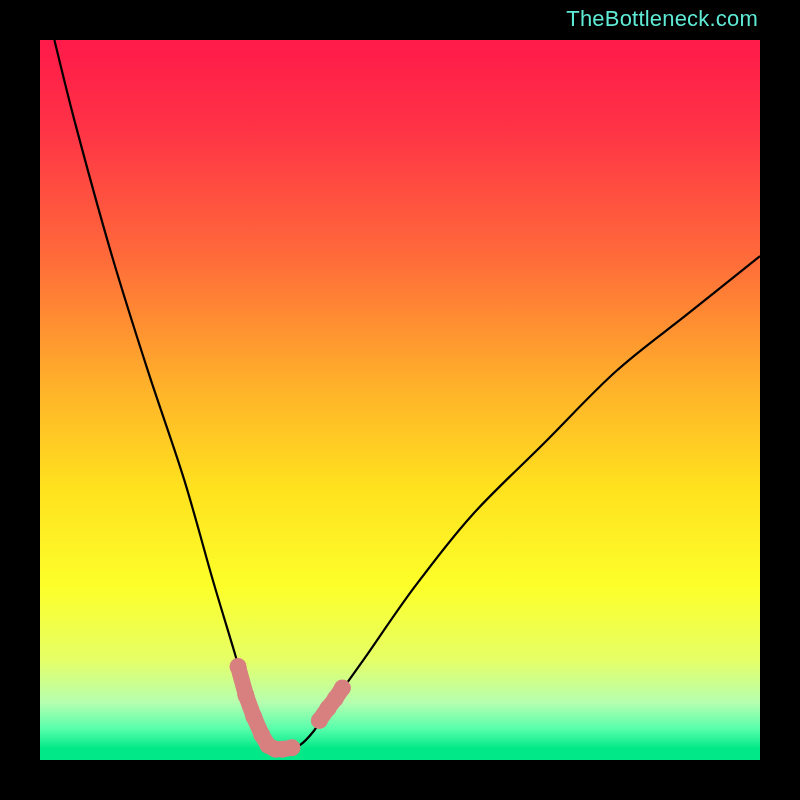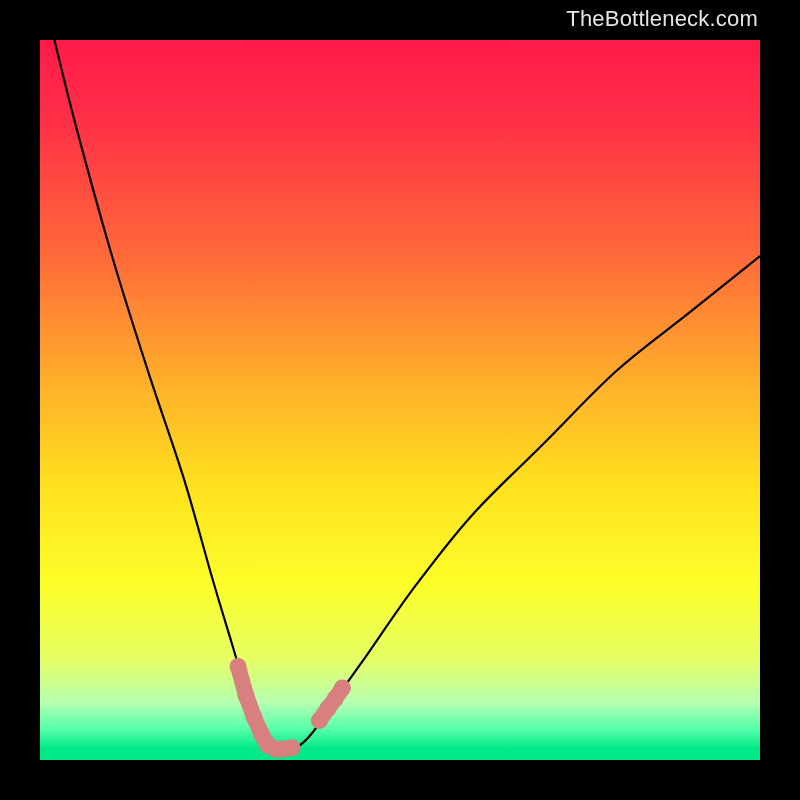--- a/index.html
+++ b/index.html
@@ -40,21 +40,21 @@
     top: 0;
     width: 720px;
     height: 720px;
   }
   .watermark {
     position: absolute;
     top: 6px;
     right: 42px;
     font-size: 22px;
     font-weight: 500;
-    color: #e5e5e5;
+    color: #5eead4;
     letter-spacing: 0.2px;
   }
 </style>
 </head>
 <body>
 
 <div class="frame">
 
   <div class="watermark">TheBottleneck.com</div>
 

